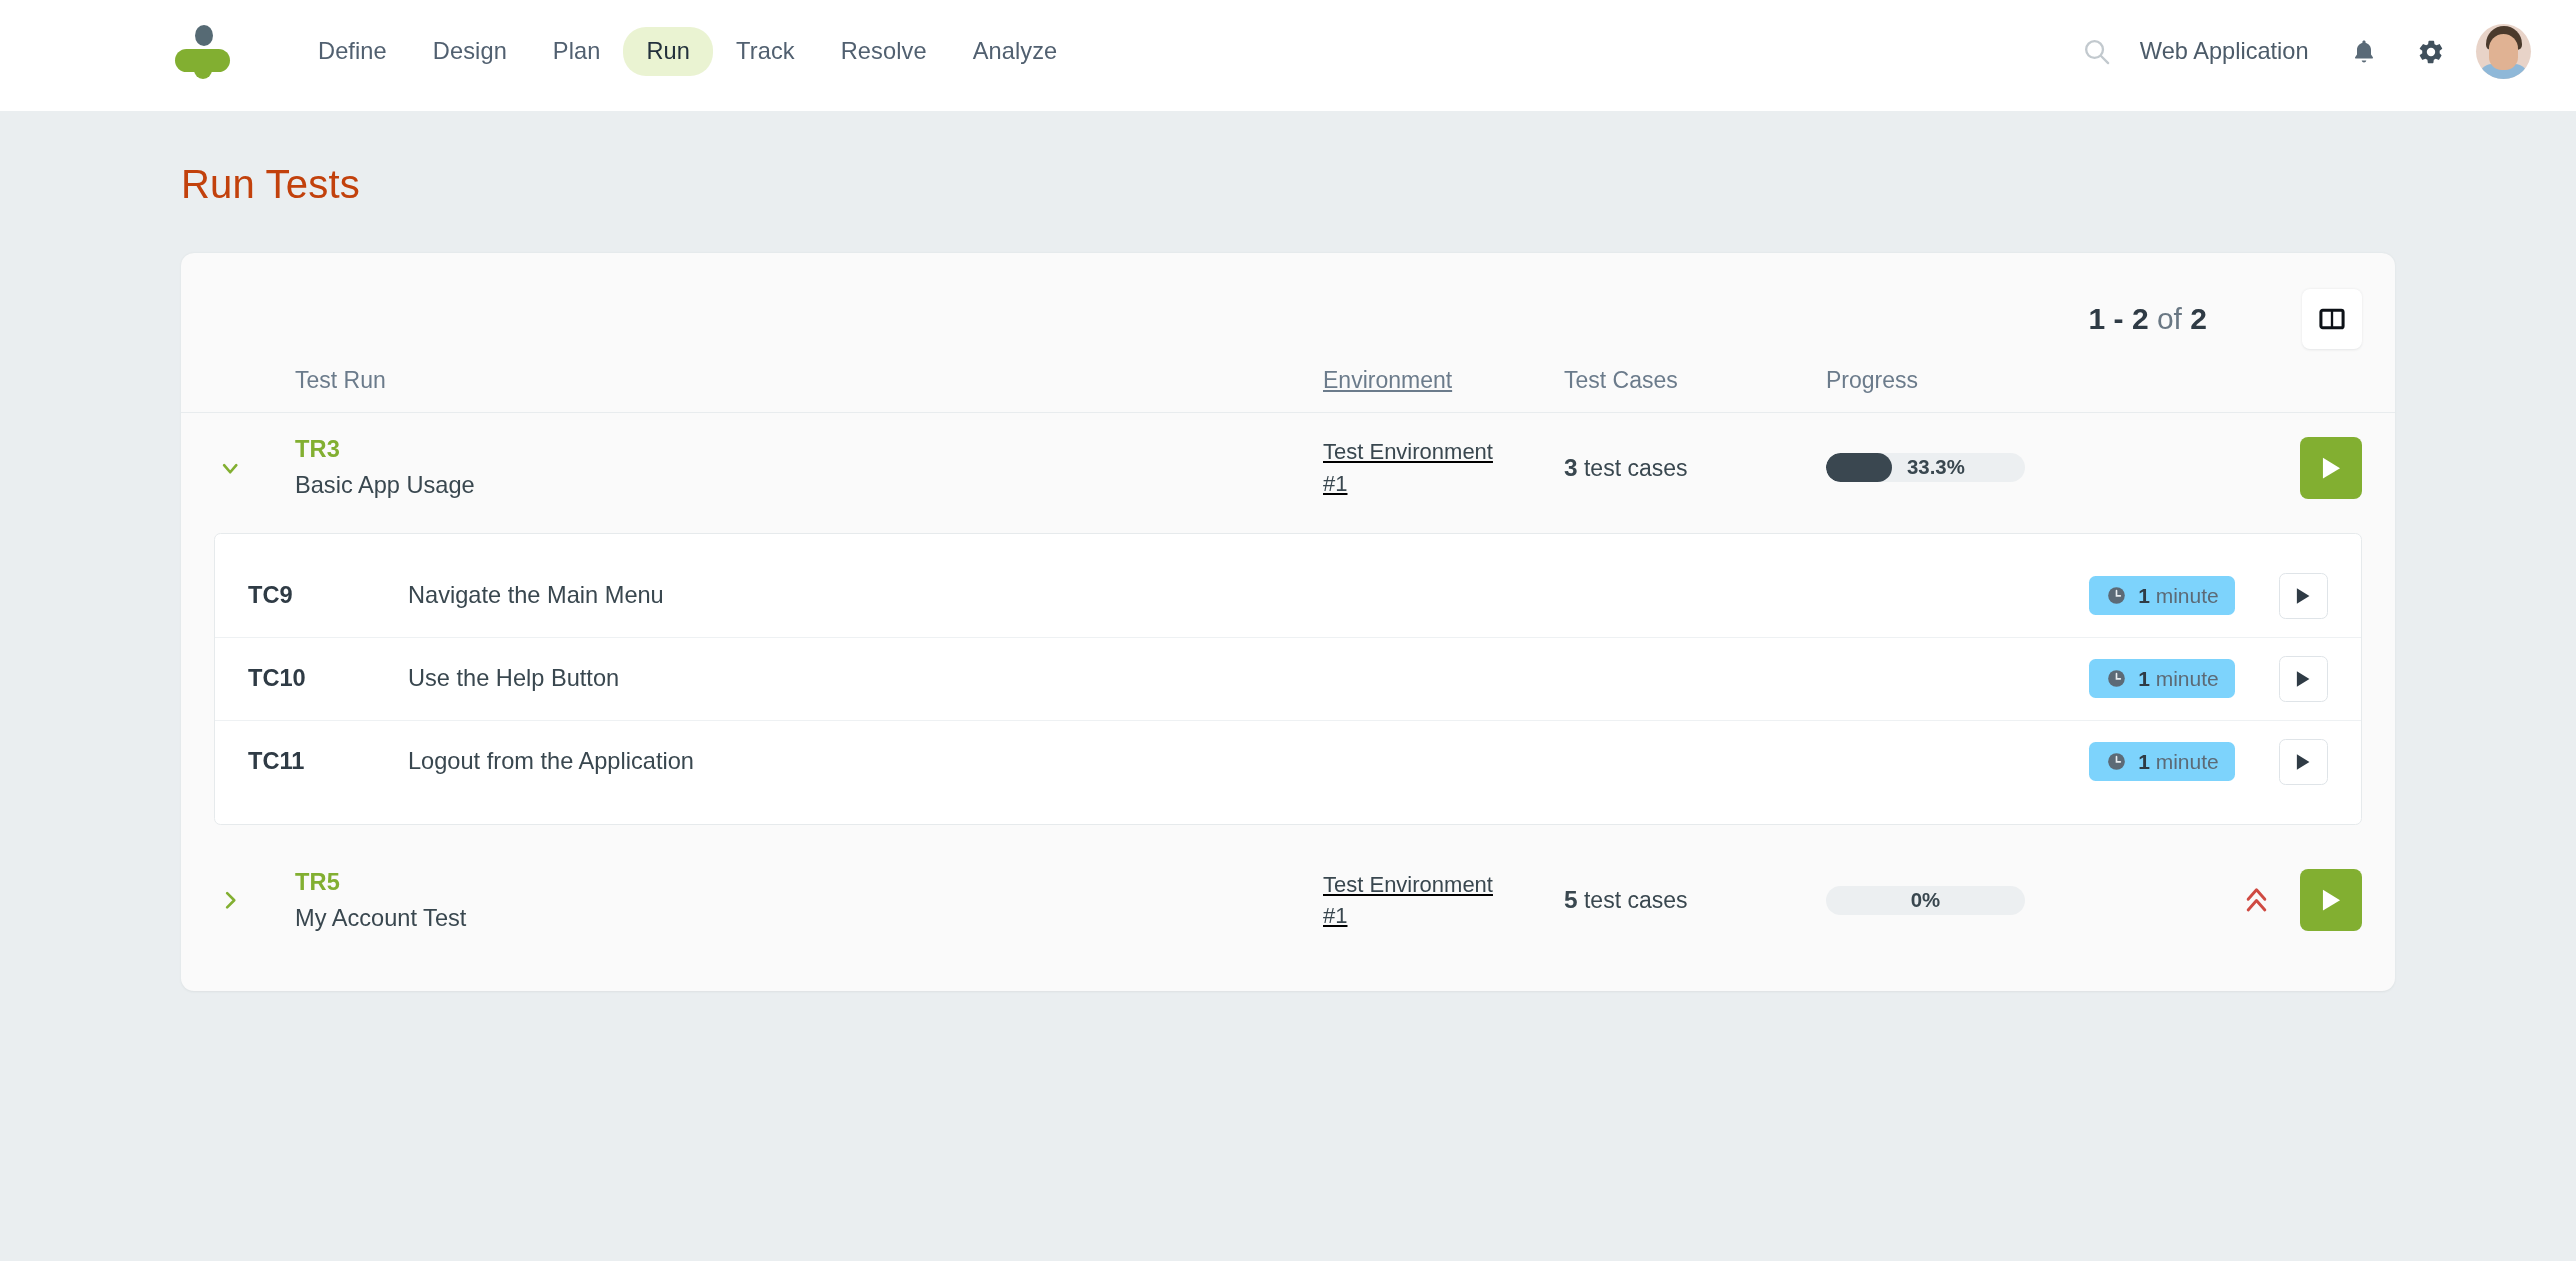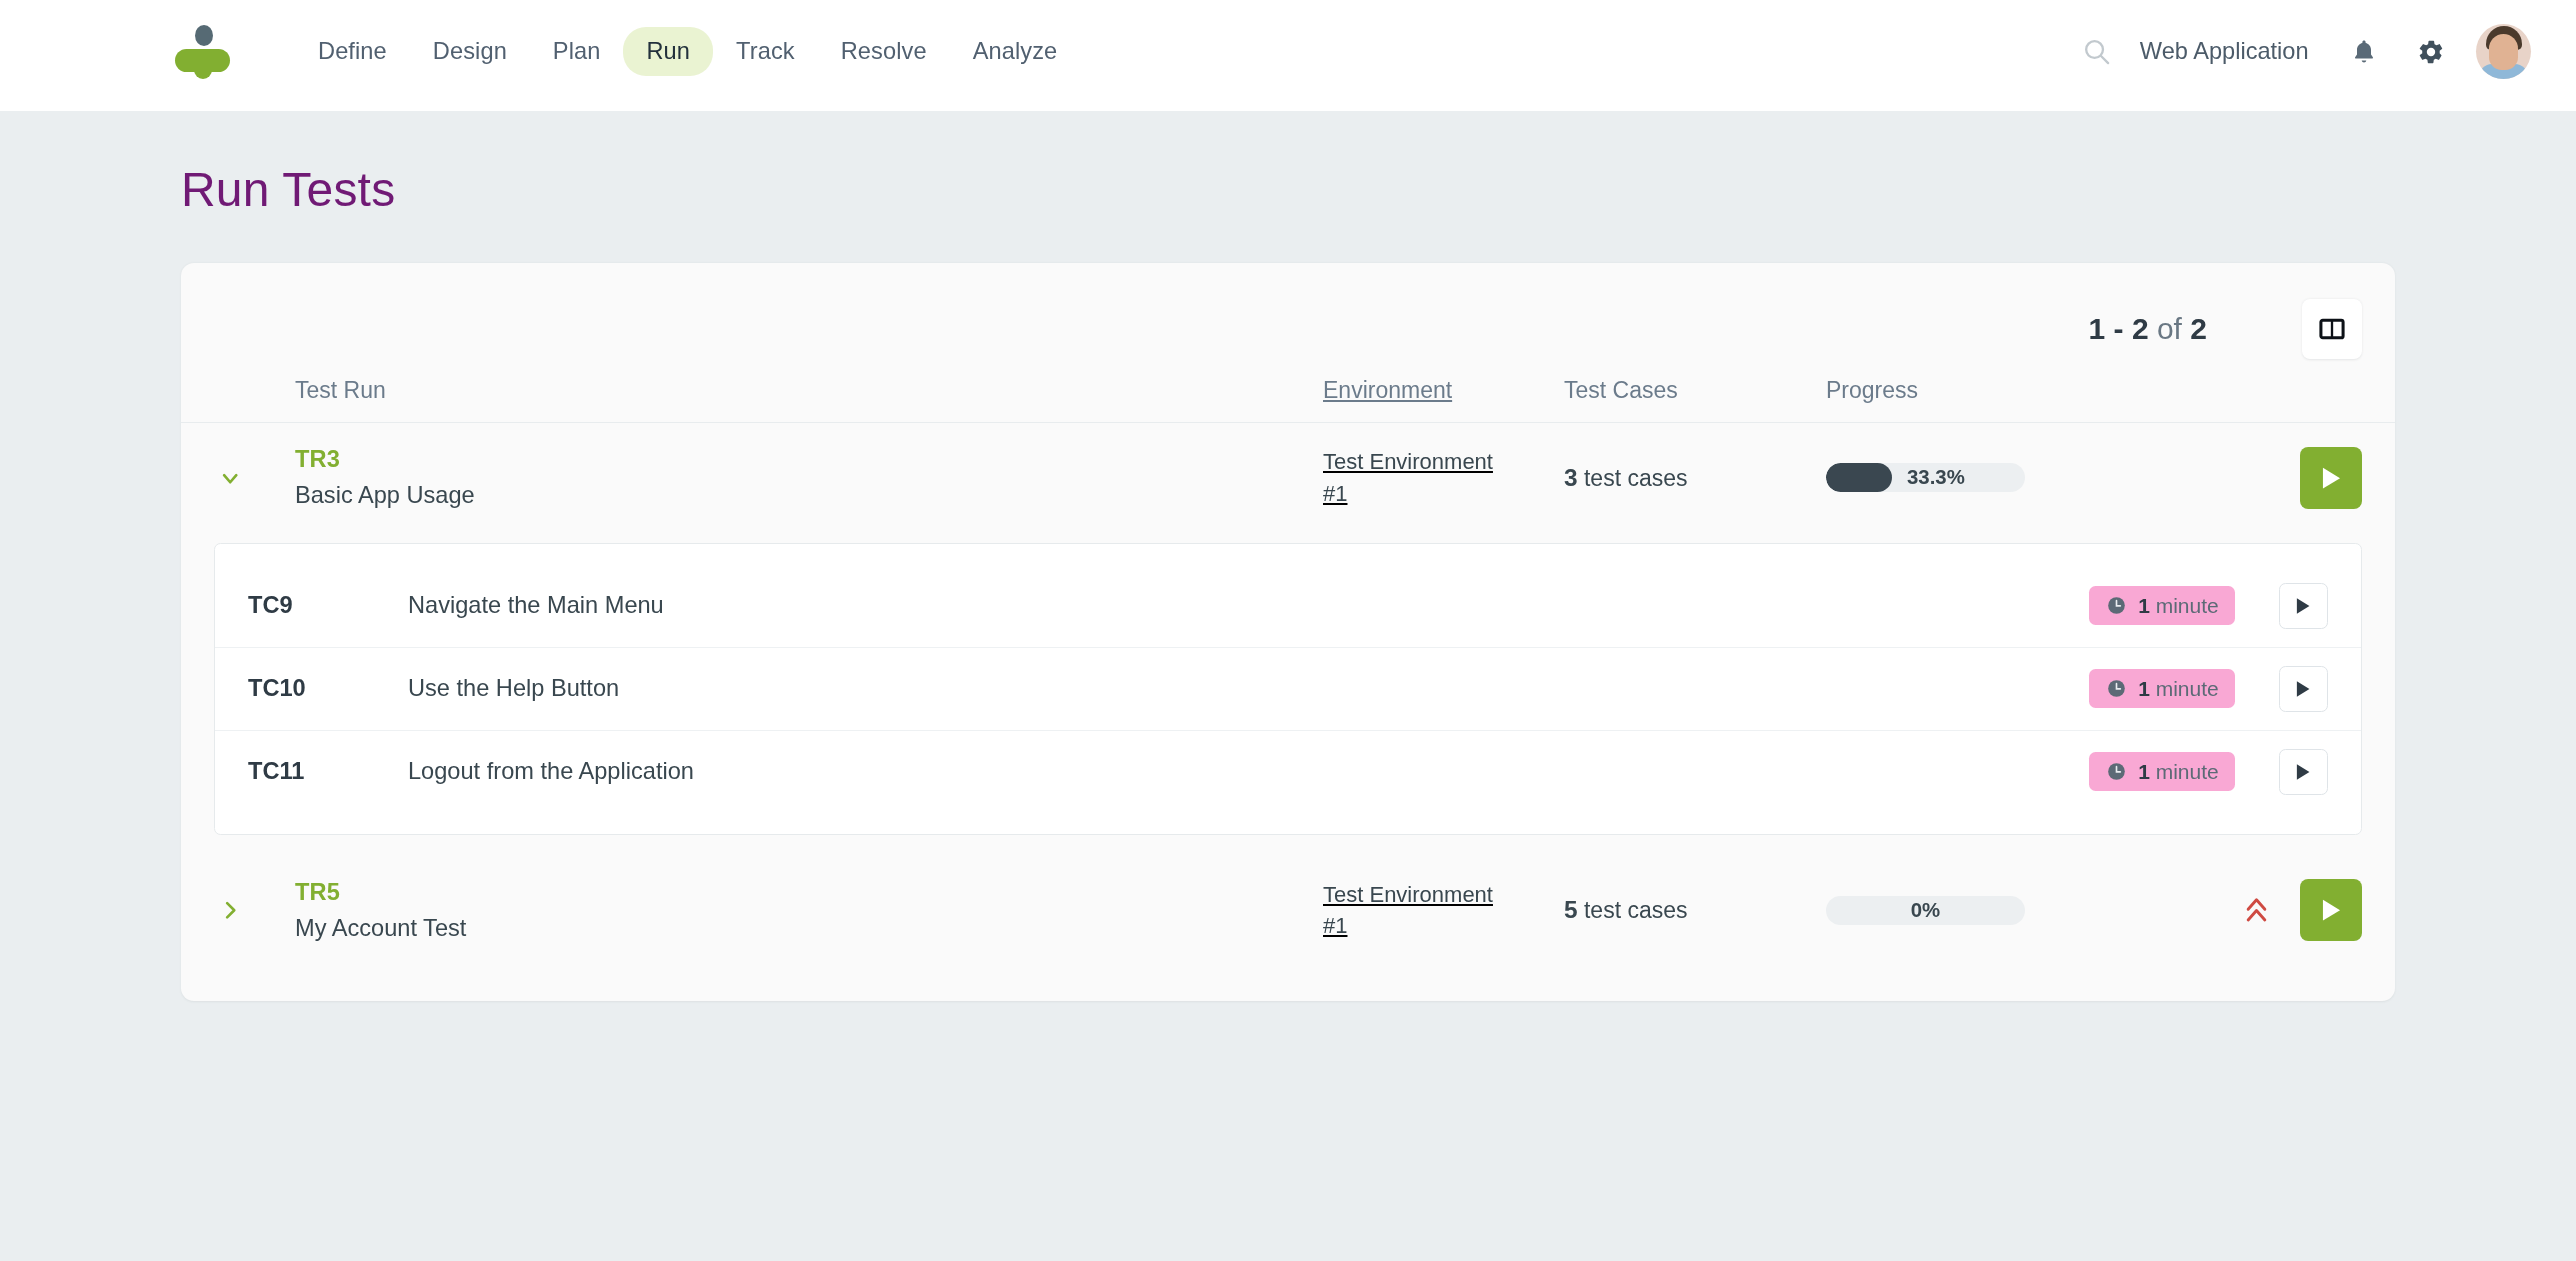--- a/index.html
+++ b/index.html
@@ -116,22 +116,22 @@
   .avatar .neck {
     position:absolute; left:21px; top:36px; width:13px; height:13px;
     background:#d2a184;
   }
 
   
   .page {
     padding: 51px 0 0 0;
   }
   .page-title {
-    font-size: 48px;
-    color: #701a75;
+    font-size: 40px;
+    color: #c2410c;
     font-weight: 400;
     margin: 0 0 0 181px;
     letter-spacing: 0.2px;
   }
 
   .card {
     margin: 46px 181px 0 181px;
     background: #fafafa;
     border-radius: 13px;
     box-shadow: 0 0.8px 2.4px rgba(40,50,60,.07);
@@ -300,21 +300,21 @@
     font-size: 23.6px; font-weight: 700; color: #2f3b45;
   }
   .tc-name {
     flex: 1 1 auto;
     font-size: 23.6px; color: #39474f;
   }
   .badge {
     display: inline-flex;
     align-items: center;
     gap: 11.4px;
-    background: #f9a8d4;
+    background: #7dd3fc;
     border-radius: 6.5px;
     padding: 7.3px 16.3px;
     font-size: 21px;
     color: #5c6a76;
     margin-right: 44px;
     white-space: nowrap;
   }
   .badge b { color: #2f3b45; font-weight: 700; }
   .play-sm {
     width: 49px; height: 46px;

